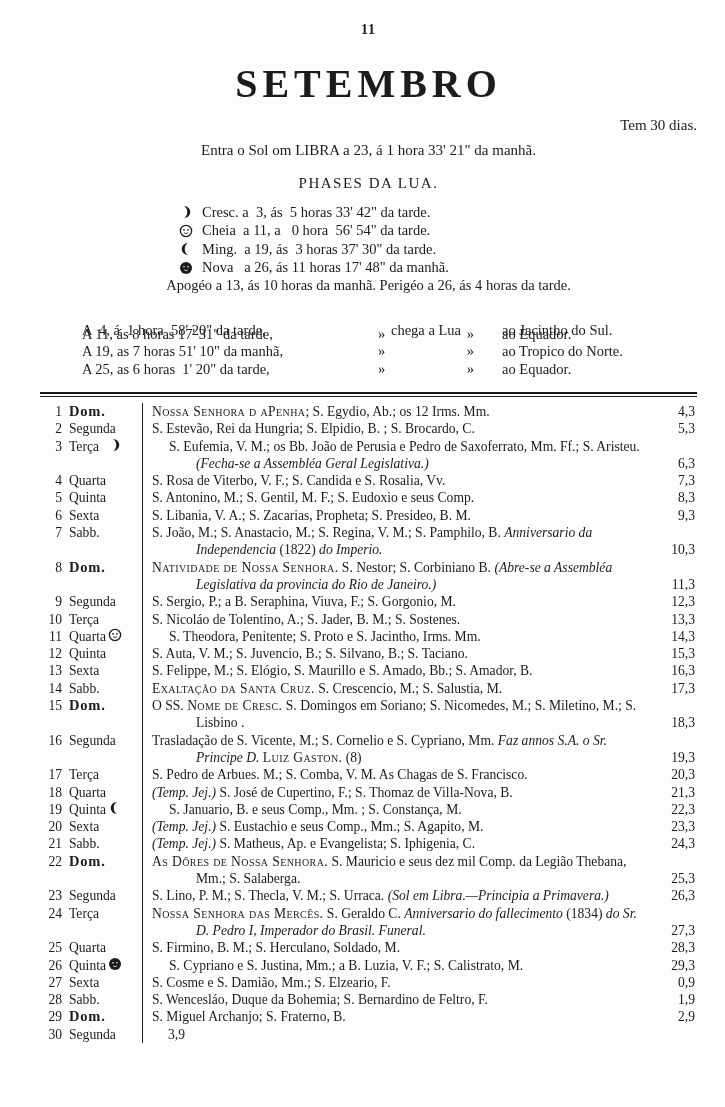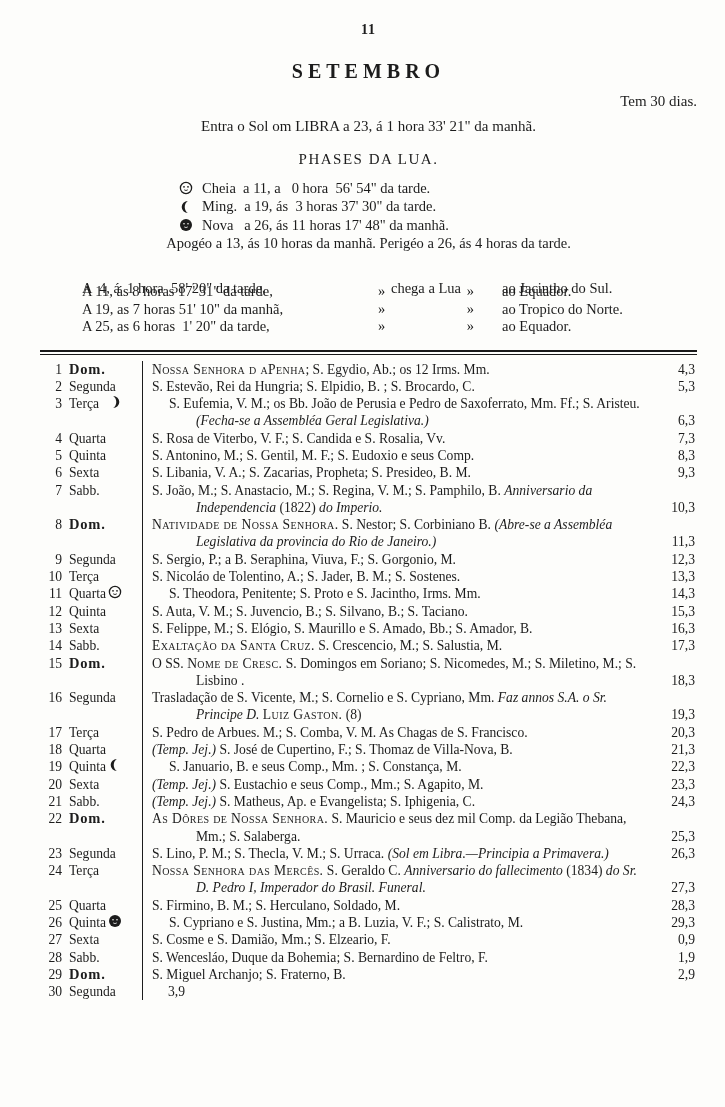--- a/index.html
+++ b/index.html
@@ -21,21 +21,21 @@
   
   .page-number{
     text-align:center;
     font-weight:bold;
     font-size:14px;
     letter-spacing:1px;
   }
   .page-title{
     margin:22px 0 0 0;
     text-align:center;
-    font-size:20px;
+    font-size:40px;
     font-weight:bold;
     letter-spacing:5px;
   }
   .page-subtitle{
     margin-top:10px;
     text-align:right;
     font-size:15px;
   }
   .sun-line{
     margin-top:8px;
@@ -165,20 +165,28 @@
   <div class="page-subtitle">Tem 30 dias.</div>
 
   <div class="sun-line">Entra o Sol om LIBRA a 23, á 1 hora 33' 21" da manhã.</div>
 
   <div class="phases-title">PHASES DA LUA.</div>
 
   <ul class="phases-list">
       <li>
         <span class="phase-icon">
           <svg viewBox="0 0 14 14" width="14" height="14">
+            <path d="M5.2 0.9 a6.1 6.1 0 1 1 0 12.2 a7.6 7.6 0 0 0 0 -12.2 Z" fill="#1c1c1c"></path>
+          </svg>
+        </span>
+        <span class="phase-label">Cresc. a  3, ás  5 horas 33' 42" da tarde.</span>
+      </li>
+      <li>
+        <span class="phase-icon">
+          <svg viewBox="0 0 14 14" width="14" height="14">
             <circle cx="7" cy="7" r="5.6" fill="none" stroke="#1c1c1c" stroke-width="1.3"></circle>
             <circle cx="5" cy="5.8" r="0.9" fill="#1c1c1c"></circle>
             <circle cx="9" cy="5.8" r="0.9" fill="#1c1c1c"></circle>
             <path d="M5.2 8.8 q1.8 1.5 3.6 0" stroke="#1c1c1c" stroke-width="0.9" fill="none"></path>
           </svg>
         </span>
         <span class="phase-label">Cheia  a 11, a   0 hora  56' 54" da tarde.</span>
       </li>
       <li>
         <span class="phase-icon">

